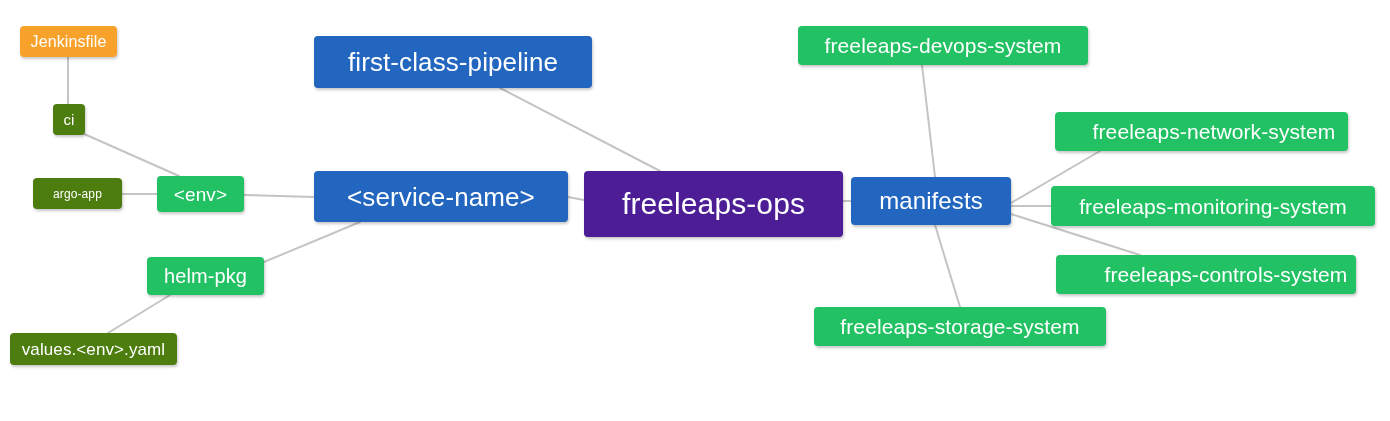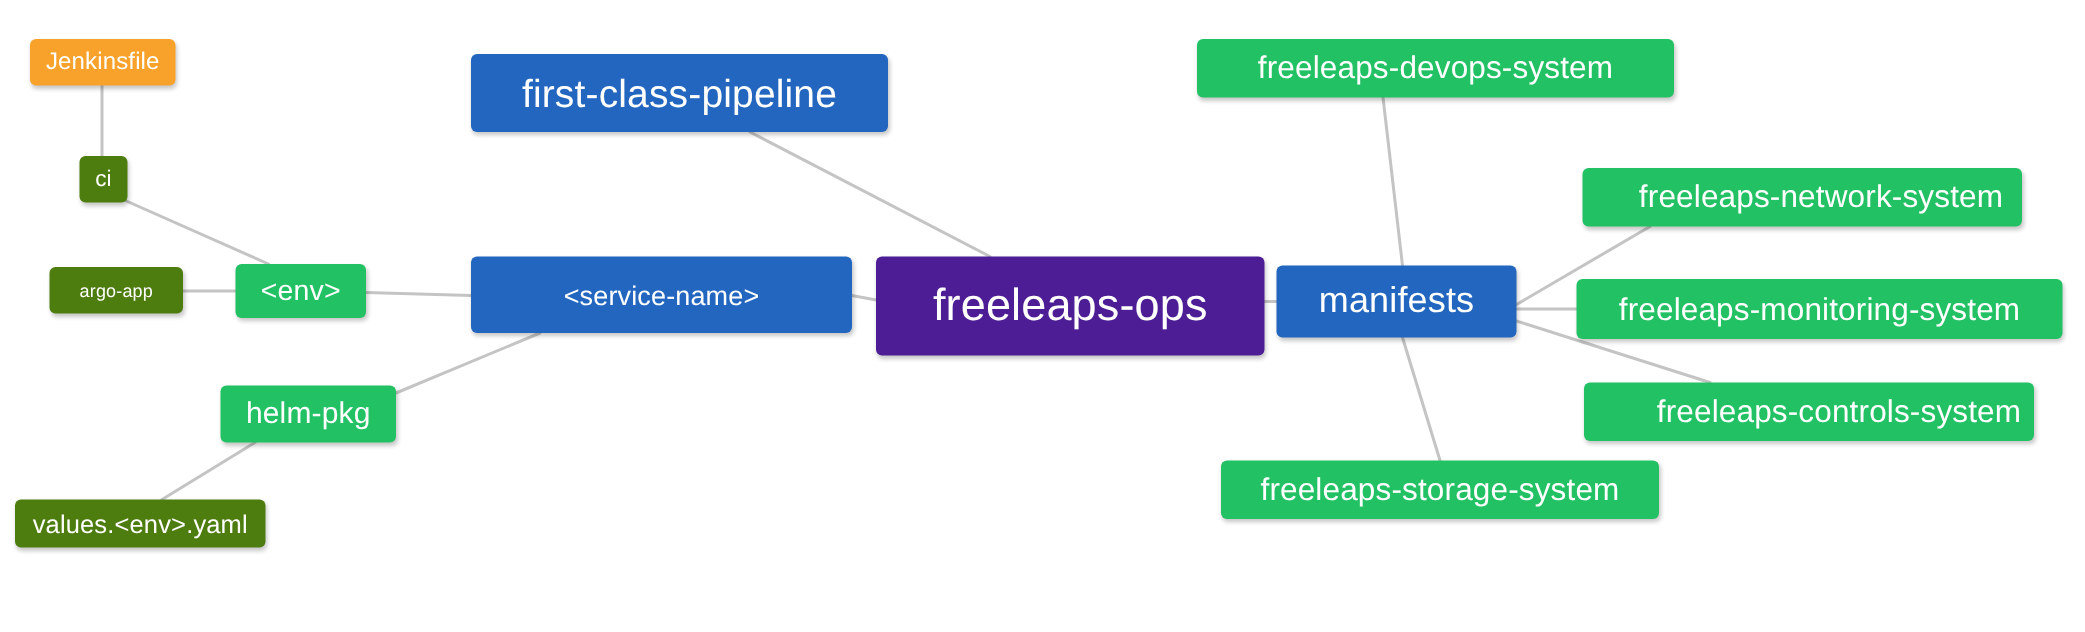--- a/index.html
+++ b/index.html
@@ -65,21 +65,21 @@
       <line x1="935" y1="177" x2="922" y2="65" stroke="#c4c4c4" stroke-width="2" stroke-linecap="round"></line>
       <line x1="1011" y1="203" x2="1100" y2="151" stroke="#c4c4c4" stroke-width="2" stroke-linecap="round"></line>
       <line x1="1011" y1="206" x2="1051" y2="206" stroke="#c4c4c4" stroke-width="2" stroke-linecap="round"></line>
       <line x1="1011" y1="214" x2="1140" y2="255" stroke="#c4c4c4" stroke-width="2" stroke-linecap="round"></line>
       <line x1="935" y1="225" x2="960" y2="307" stroke="#c4c4c4" stroke-width="2" stroke-linecap="round"></line>
     </svg>
   <div id="node-layer">
       <div class="node node-root" style="left: 584px; top: 171px; width: 259px; height: 66px; font-size: 30px;">
         <span>freeleaps-ops</span>
       </div>
-      <div class="node node-blue" style="left: 314px; top: 171px; width: 254px; height: 51px; font-size: 18px;">
+      <div class="node node-blue" style="left: 314px; top: 171px; width: 254px; height: 51px; font-size: 26px;">
         <span>&lt;service-name&gt;</span>
       </div>
       <div class="node node-blue" style="left: 314px; top: 36px; width: 278px; height: 52px; font-size: 26px;">
         <span>first-class-pipeline</span>
       </div>
       <div class="node node-blue" style="left: 851px; top: 177px; width: 160px; height: 48px; font-size: 24px;">
         <span>manifests</span>
       </div>
       <div class="node node-green" style="left: 157px; top: 176px; width: 87px; height: 36px; font-size: 19px;">
         <span>&lt;env&gt;</span>
@@ -92,21 +92,21 @@
       </div>
       <div class="node node-red" style="left: 53px; top: 104px; width: 32px; height: 31px; font-size: 15px;">
         <span>ci</span>
       </div>
       <div class="node node-red" style="left: 33px; top: 178px; width: 89px; height: 31px; font-size: 12px;">
         <span>argo-app</span>
       </div>
       <div class="node node-orange" style="left: 20px; top: 26px; width: 97px; height: 31px; font-size: 16px;">
         <span>Jenkinsfile</span>
       </div>
-      <div class="node node-green" style="left: 798px; top: 26px; width: 318px; height: 39px; font-size: 21px;">
+      <div class="node node-green" style="left: 798px; top: 26px; width: 290px; height: 39px; font-size: 21px;">
         <span>freeleaps-devops-system</span>
       </div>
       <div class="node node-green" style="left: 1055px; top: 112px; width: 293px; height: 39px; font-size: 21px; padding-left: 25px;">
         <span>freeleaps-network-system</span>
       </div>
       <div class="node node-green" style="left: 1051px; top: 186px; width: 324px; height: 40px; font-size: 21px;">
         <span>freeleaps-monitoring-system</span>
       </div>
       <div class="node node-green" style="left: 1056px; top: 255px; width: 300px; height: 39px; font-size: 21px; padding-left: 40px;">
         <span>freeleaps-controls-system</span>

